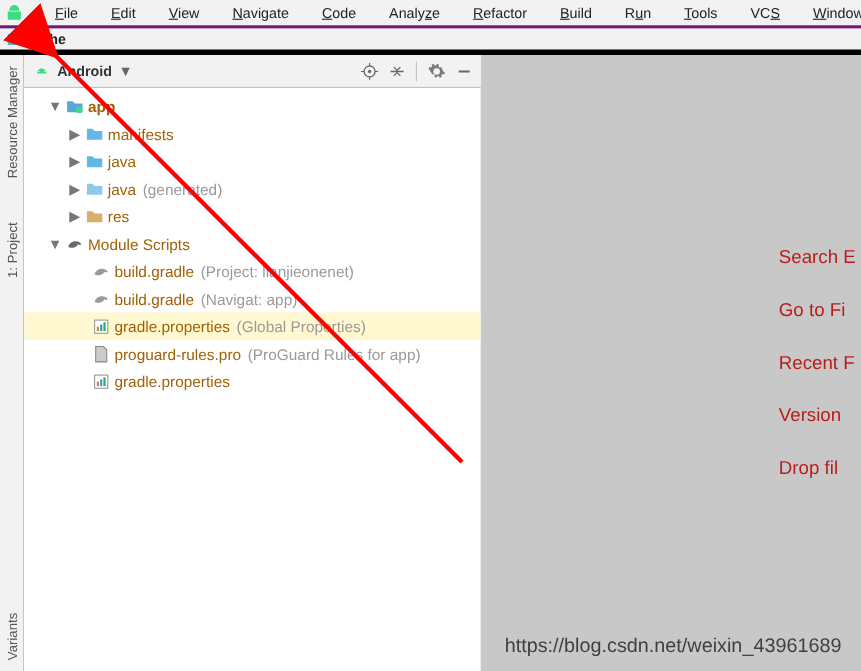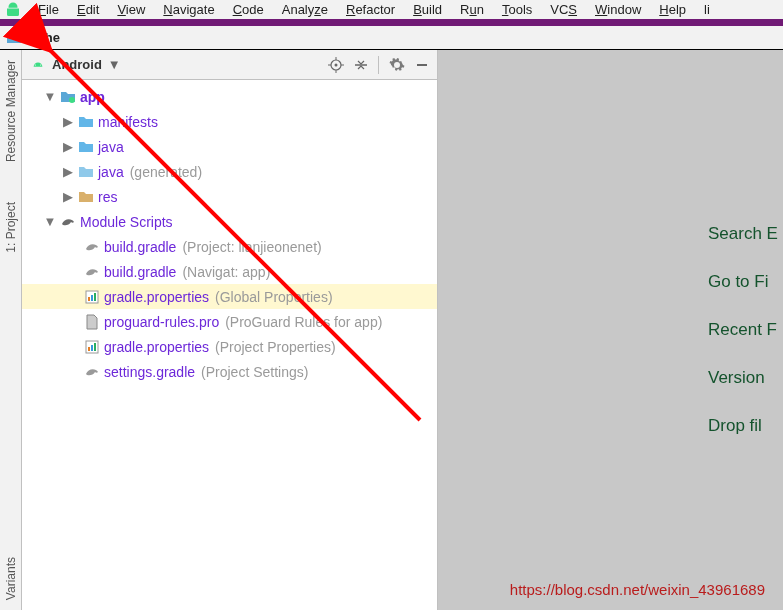--- a/index.html
+++ b/index.html
@@ -1,49 +1,49 @@
 <!DOCTYPE html>
 <html><head>
 <meta charset="utf-8">
 <style>
   * { box-sizing: border-box; margin: 0; padding: 0; font-family: "Segoe UI", Arial, sans-serif; }
   body { width: 783px; height: 610px; overflow: hidden; background: #fff; position: relative; font-size: 13px; color: #222; }
-  .menubar { display: flex; align-items: center; height: 26px; border-bottom: 7px solid #701a75; background: #f2f2f2; padding: 0 4px; gap: 2px; }
+  .menubar { display: flex; align-items: center; height: 26px; border-bottom: 3px solid #701a75; background: #f2f2f2; padding: 0 4px; gap: 14px; }
   .menubar .android-logo { width: 18px; height: 18px; margin-right: 6px; }
   .menubar .menu-item { padding: 2px 8px; cursor: default; }
   .menubar .menu-item .u { text-decoration: underline; }
-  .breadcrumb { display: flex; align-items: center; height: 24px; border-bottom: 1px solid #000000; background: #f2f2f2; padding: 0 6px; gap: 4px; }
+  .breadcrumb { display: flex; align-items: center; height: 24px; border-bottom: 5px solid #000000; background: #f2f2f2; padding: 0 6px; gap: 4px; }
   .breadcrumb .folder-icon { width: 16px; height: 16px; }
   .breadcrumb .crumb { font-weight: bold; }
   .main { display: flex; height: calc(610px - 50px); }
   .gutter { width: 22px; background: #f2f2f2; border-right: 1px solid #c0c0c0; display: flex; flex-direction: column; align-items: center; padding-top: 10px; gap: 40px; }
   .gutter .vlabel { writing-mode: vertical-rl; transform: rotate(180deg); font-size: 12px; color: #555; cursor: default; }
   .project-panel { width: 416px; border-right: 1px solid #c0c0c0; display: flex; flex-direction: column; background: #fff; }
   .panel-header { height: 30px; display: flex; align-items: center; border-bottom: 1px solid #c0c0c0; background: #f2f2f2; padding: 0 8px; }
   .panel-header .title-wrap { display: flex; align-items: center; gap: 6px; flex: 1; }
   .panel-header .title { font-weight: bold; color: #333; }
   .panel-header .dropdown-arrow { color: #666; }
   .panel-header .tool-icons { display: flex; gap: 10px; align-items: center; color: #666; }
   .panel-header .tool-icons span { cursor: default; display: inline-flex; }
   .divider { width: 1px; height: 18px; background: #c0c0c0; }
   .tree { flex: 1; overflow: auto; padding: 4px 0; }
   .tree-row { display: flex; align-items: center; height: 25px; padding-left: 6px; gap: 4px; cursor: default; }
   .tree-row.selected { background: #fff8d0; }
   .arrow { width: 12px; height: 12px; display: inline-flex; align-items: center; justify-content: center; color: #777; }
   .arrow.blank { visibility: hidden; }
   .node-icon { width: 16px; height: 16px; display: inline-flex; align-items: center; justify-content: center; }
-  .node-label { font-size: 14px; color: #6d28d9; }
+  .node-label { font-size: 14px; color: #a16207; }
   .node-label.bold { font-weight: bold; }
   .node-hint { font-size: 14px; color: #9a9a9a; margin-left: 2px; }
   .indent-1 { padding-left: 22px; }
   .indent-2 { padding-left: 40px; }
   .indent-3 { padding-left: 46px; }
   .editor-area { flex: 1; background: #c8c8c8; position: relative; display: flex; flex-direction: column; justify-content: center; padding-left: 270px; gap: 28px; }
-  .editor-area .hint { font-size: 17px; color: #14532d; white-space: nowrap; }
-  .watermark { position: absolute; bottom: 12px; right: 18px; color: #b91c1c; font-size: 15px; margin-left: 30px; }
+  .editor-area .hint { font-size: 17px; color: #b91c1c; white-space: nowrap; }
+  .watermark { position: absolute; bottom: 12px; right: 18px; color: #404040; font-size: 18px; margin-left: 30px; }
   .red-arrow { position: absolute; pointer-events: none; z-index: 50; }
   svg { display: block; }
 </style>
 </head>
 <body>
 
 <div class="menubar">
   <span class="android-logo">
     <svg viewBox="0 0 24 24" width="18" height="18">
         <path fill="#3ddc84" d="M6 8a6 6 0 0112 0v1H6V8zm2-5l1 2m7-2l-1 2M4 10h16v8a2 2 0 01-2 2H6a2 2 0 01-2-2v-8z"></path>
@@ -231,31 +231,20 @@
         <span class="arrow blank">▶</span>
         <span class="node-icon">
             <svg width="16" height="16" viewBox="0 0 16 16">
               <rect x="2" y="2" width="12" height="12" fill="#fff" stroke="#999"></rect>
               <rect x="4" y="8" width="2" height="4" fill="#e67e22"></rect>
               <rect x="7" y="6" width="2" height="6" fill="#3498db"></rect>
               <rect x="10" y="4" width="2" height="8" fill="#27ae60"></rect>
             </svg>
           </span>
         <span class="node-label">gradle.properties</span>
-        <span class="node-hint">(Project Properties)</span>
-      </div>
-      <div class="tree-row indent-3">
-        <span class="arrow blank">▶</span>
-        <span class="node-icon">
-            <svg width="16" height="16" viewBox="0 0 16 16">
-              <path fill="#9a9a9a" d="M2 10c2-6 10-6 12-2-1 1-2 1-3 0-2 4-8 4-9 2z"></path>
-            </svg>
-          </span>
-        <span class="node-label">settings.gradle</span>
-        <span class="node-hint">(Project Settings)</span>
       </div>
     </div>
   </div>
 
   <div class="editor-area">
     <div class="hint">Search E</div>
     <div class="hint">Go to Fi</div>
     <div class="hint">Recent F</div>
     <div class="hint">Version</div>
     <div class="hint">Drop fil</div>

